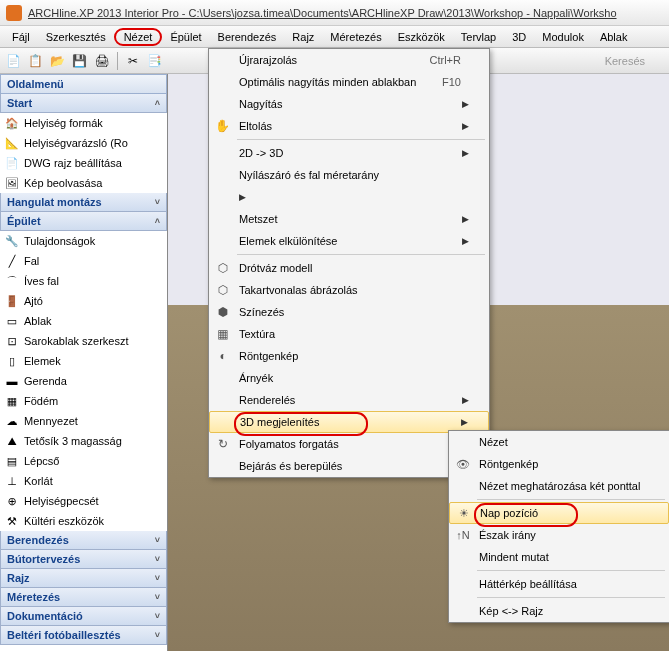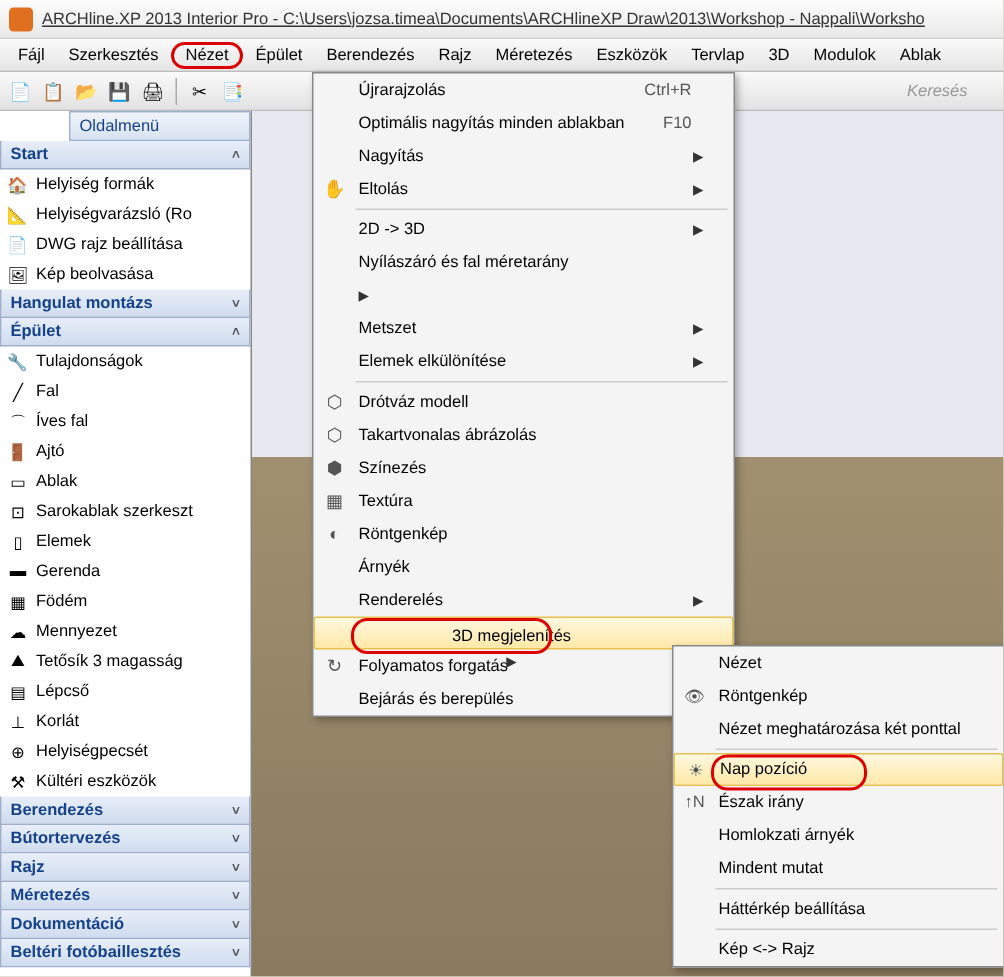--- a/index.html
+++ b/index.html
@@ -6,35 +6,35 @@
 body{width:669px;height:651px;background:#fff;overflow:hidden;position:relative;}
 .titlebar{height:26px;background:linear-gradient(#fdfdfd,#e8e8e8);border-bottom:1px solid #ccc;display:flex;align-items:center;padding:0 6px;}
 .titlebar .app-icon{width:16px;height:16px;background:#e07020;border-radius:3px;margin-right:6px;}
 .titlebar-text{color:#333;text-decoration:underline;}
 .menubar{height:22px;background:linear-gradient(#fafafa,#e5e5e5);border-bottom:1px solid #bbb;display:flex;align-items:center;padding:0 4px;}
 .menubar span{padding:2px 8px;cursor:default;}
 .menubar span.active{border:2px solid #d00;border-radius:12px;padding:1px 8px;}
 .toolbar{height:26px;background:linear-gradient(#fafafa,#e2e2e2);border-bottom:1px solid #bbb;display:flex;align-items:center;padding:0 4px;gap:2px;}
 .tb-btn{width:20px;height:20px;display:flex;align-items:center;justify-content:center;font-size:12px;}
 .tb-sep{width:1px;height:18px;background:#aaa;margin:0 3px;}
-.toolbar .search{margin-left:auto;color:#999;font-style:italic;padding-right:20px;}
+.toolbar .search{margin-left:auto;color:#999;padding-right:20px;}
 .main{display:flex;height:calc(100% - 74px);}
 .sidebar{width:168px;background:#fff;border-right:1px solid #888;display:flex;flex-direction:column;}
-.sb-header{background:linear-gradient(#f0f4fa,#d8e2f0);border:1px solid #9cb0d0;padding:3px 6px;font-weight:normal;color:#15428b;margin-left:46px;}
+.sb-header{background:linear-gradient(#f0f4fa,#d8e2f0);border:1px solid #9cb0d0;padding:3px 6px;font-weight:bold;color:#15428b;}
 .sb-section{background:linear-gradient(#e8eef8,#cfdcef);border:1px solid #a0b0cc;border-top:none;padding:3px 6px;font-weight:bold;color:#15428b;cursor:pointer;display:flex;justify-content:space-between;align-items:center;}
 .sb-item{display:flex;align-items:center;padding:2px 4px;gap:4px;cursor:pointer;}
 .sb-icon{width:16px;height:16px;flex-shrink:0;display:flex;align-items:center;justify-content:center;font-size:11px;}
 .sb-scroll{overflow:hidden;}
 .chev{font-size:9px;color:#555;}
 .viewport{flex:1;position:relative;background:#b5a888;overflow:hidden;}
 .viewport-inner{position:absolute;inset:0;background:linear-gradient(#e8e8f0 0%,#e8e8f0 40%,#a09070 40%,#8a7a5e 100%);}
 .dropdown{position:absolute;left:168px;top:48px;width:282px;background:#f4f4f4;border:1px solid #888;box-shadow:2px 2px 5px rgba(0,0,0,0.3);z-index:10;margin-left:40px;}
 .dd-item{display:flex;align-items:center;height:22px;padding:0 20px 0 4px;gap:6px;cursor:default;}
 .dd-item.highlighted{background:linear-gradient(#fff8e0,#ffe9a8);border:1px solid #e8c050;border-radius:2px;}
-.dd-item.circled{position:relative;flex-direction:column;}
+.dd-item.circled{position:relative;}
 .dd-item.circled::after{content:'';position:absolute;left:24px;top:0;width:130px;height:20px;border:2px solid #d00;border-radius:11px;pointer-events:none;}
 .dd-icon{width:20px;height:16px;display:flex;align-items:center;justify-content:center;color:#555;font-size:12px;}
 .dd-label{flex:1;}
 .dd-shortcut{color:#555;padding-right:8px;}
 .dd-arrow{color:#333;font-size:9px;}
 .dd-sep{height:1px;background:#ccc;margin:2px 4px 2px 28px;}
 .submenu{position:absolute;left:448px;top:430px;width:222px;background:#f4f4f4;border:1px solid #888;box-shadow:2px 2px 5px rgba(0,0,0,0.3);z-index:11;}
 .sm-item{display:flex;align-items:center;height:22px;padding:0 16px 0 4px;gap:6px;cursor:default;}
 .sm-item.highlighted{background:linear-gradient(#fff8e0,#ffe9a8);border:1px solid #e8c050;border-radius:2px;}
 .sm-item.circled{position:relative;}
@@ -307,24 +307,20 @@
     <div class="sm-item highlighted circled">
       <span class="sm-icon">☀</span>
       <span>Nap pozíció</span>
     </div>
     <div class="sm-item">
       <span class="sm-icon">↑N</span>
       <span>Észak irány</span>
     </div>
     <div class="sm-item">
       <span class="sm-icon"></span>
-      <span>Homlokzati árnyék</span>
-    </div>
-    <div class="sm-item">
-      <span class="sm-icon"></span>
       <span>Mindent mutat</span>
     </div>
     <div class="sm-sep"></div>
     <div class="sm-item">
       <span class="sm-icon"></span>
       <span>Háttérkép beállítása</span>
     </div>
     <div class="sm-sep"></div>
     <div class="sm-item">
       <span class="sm-icon"></span>

